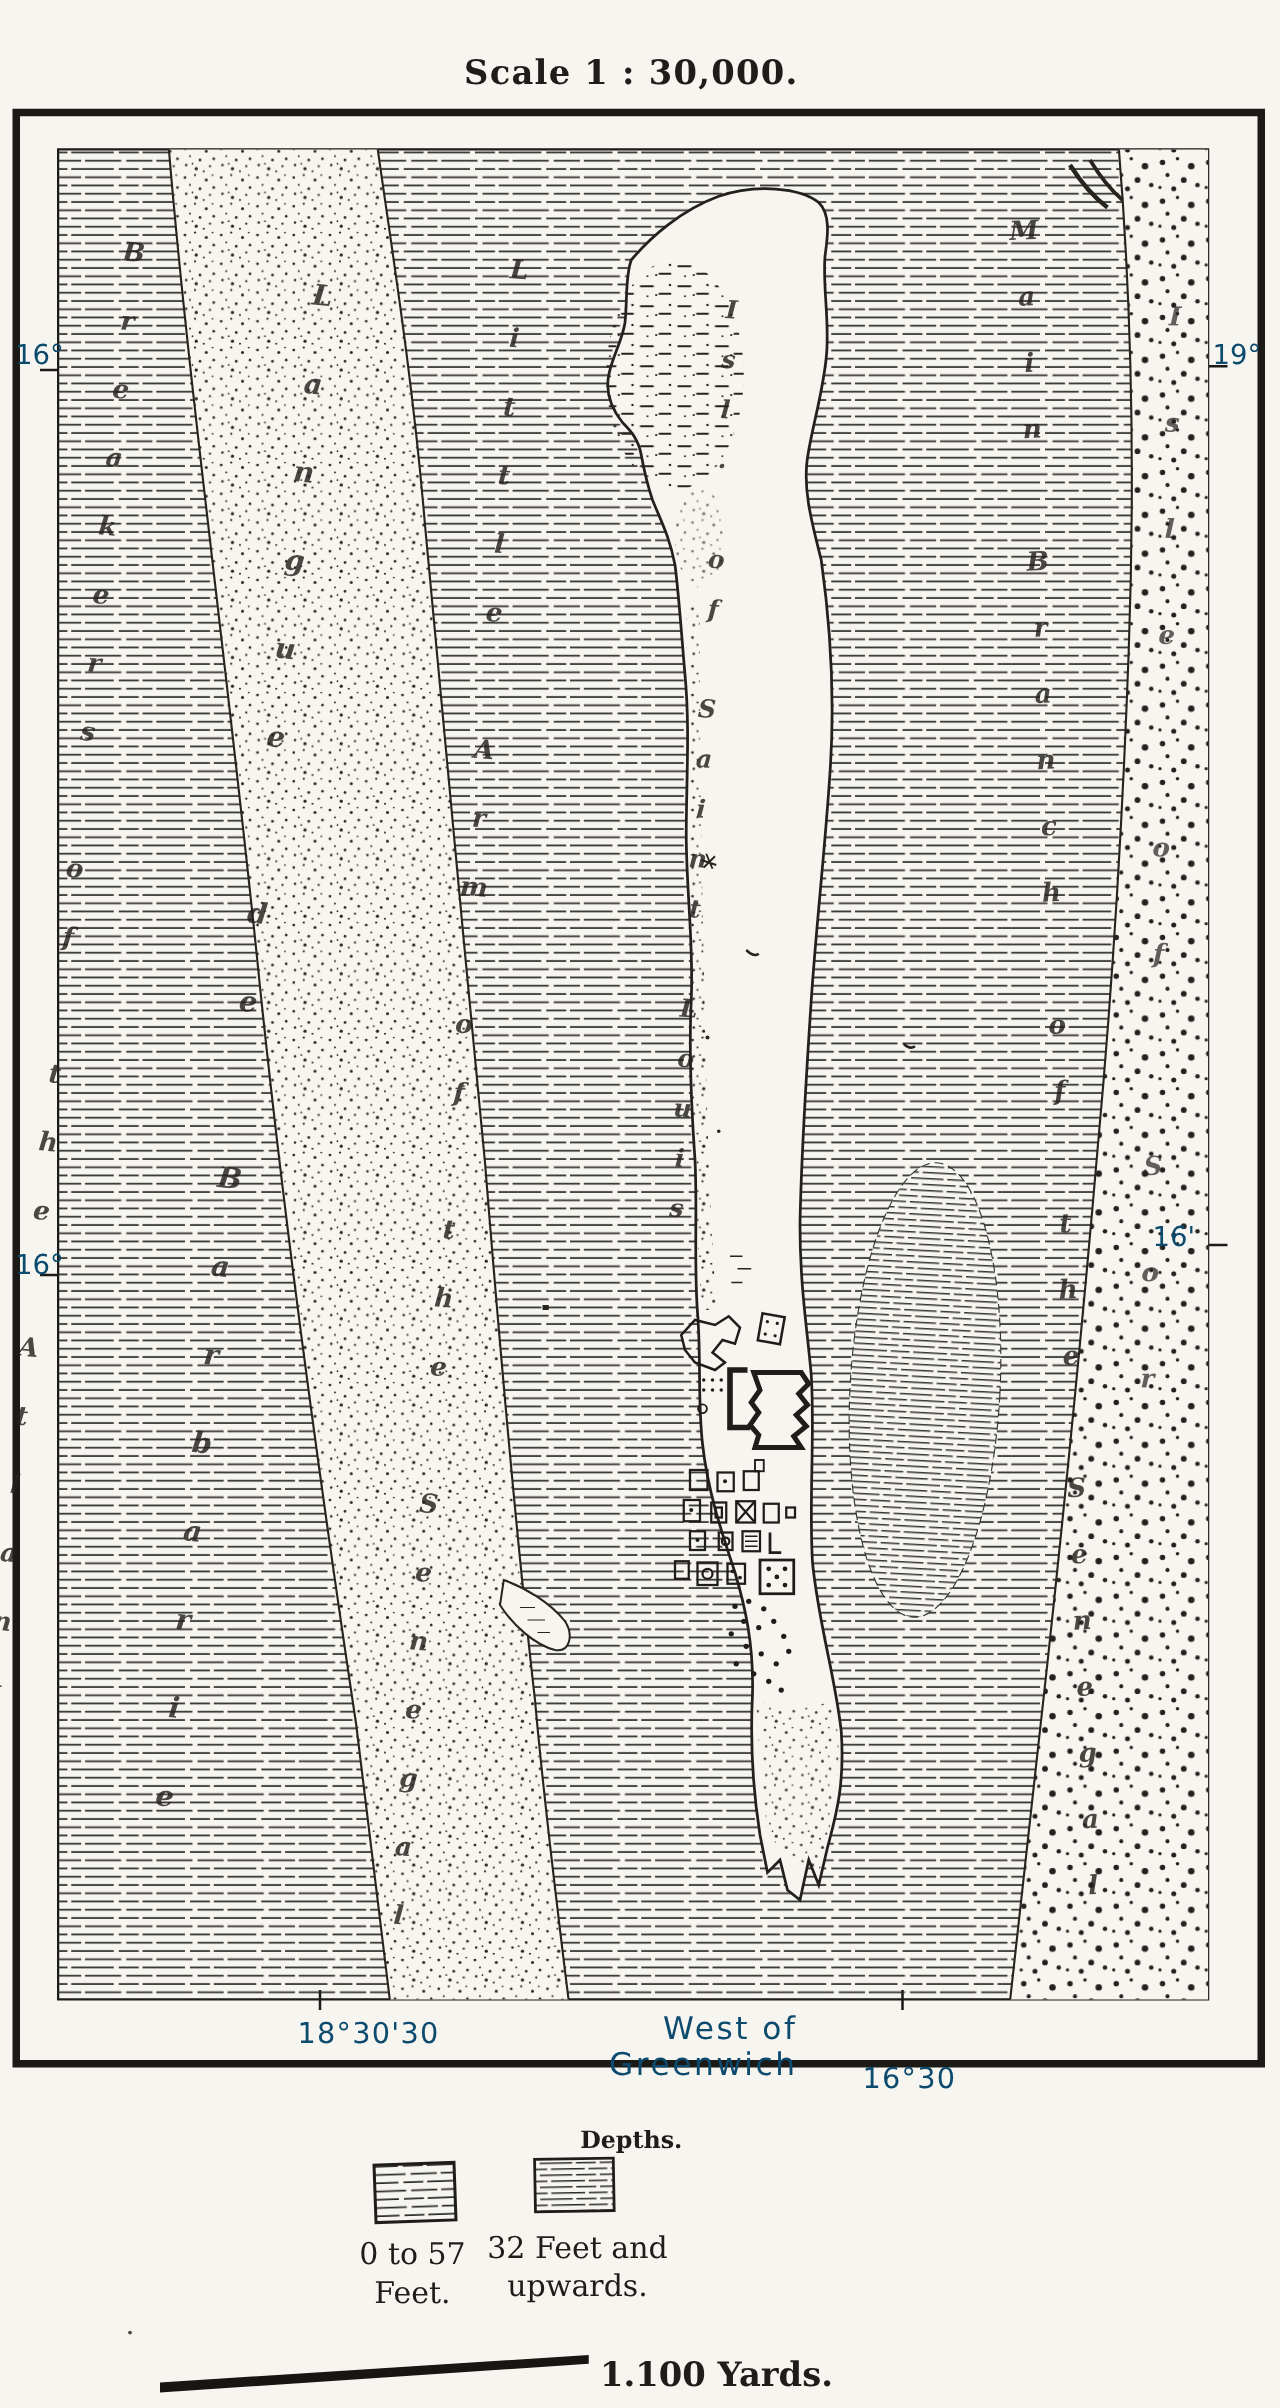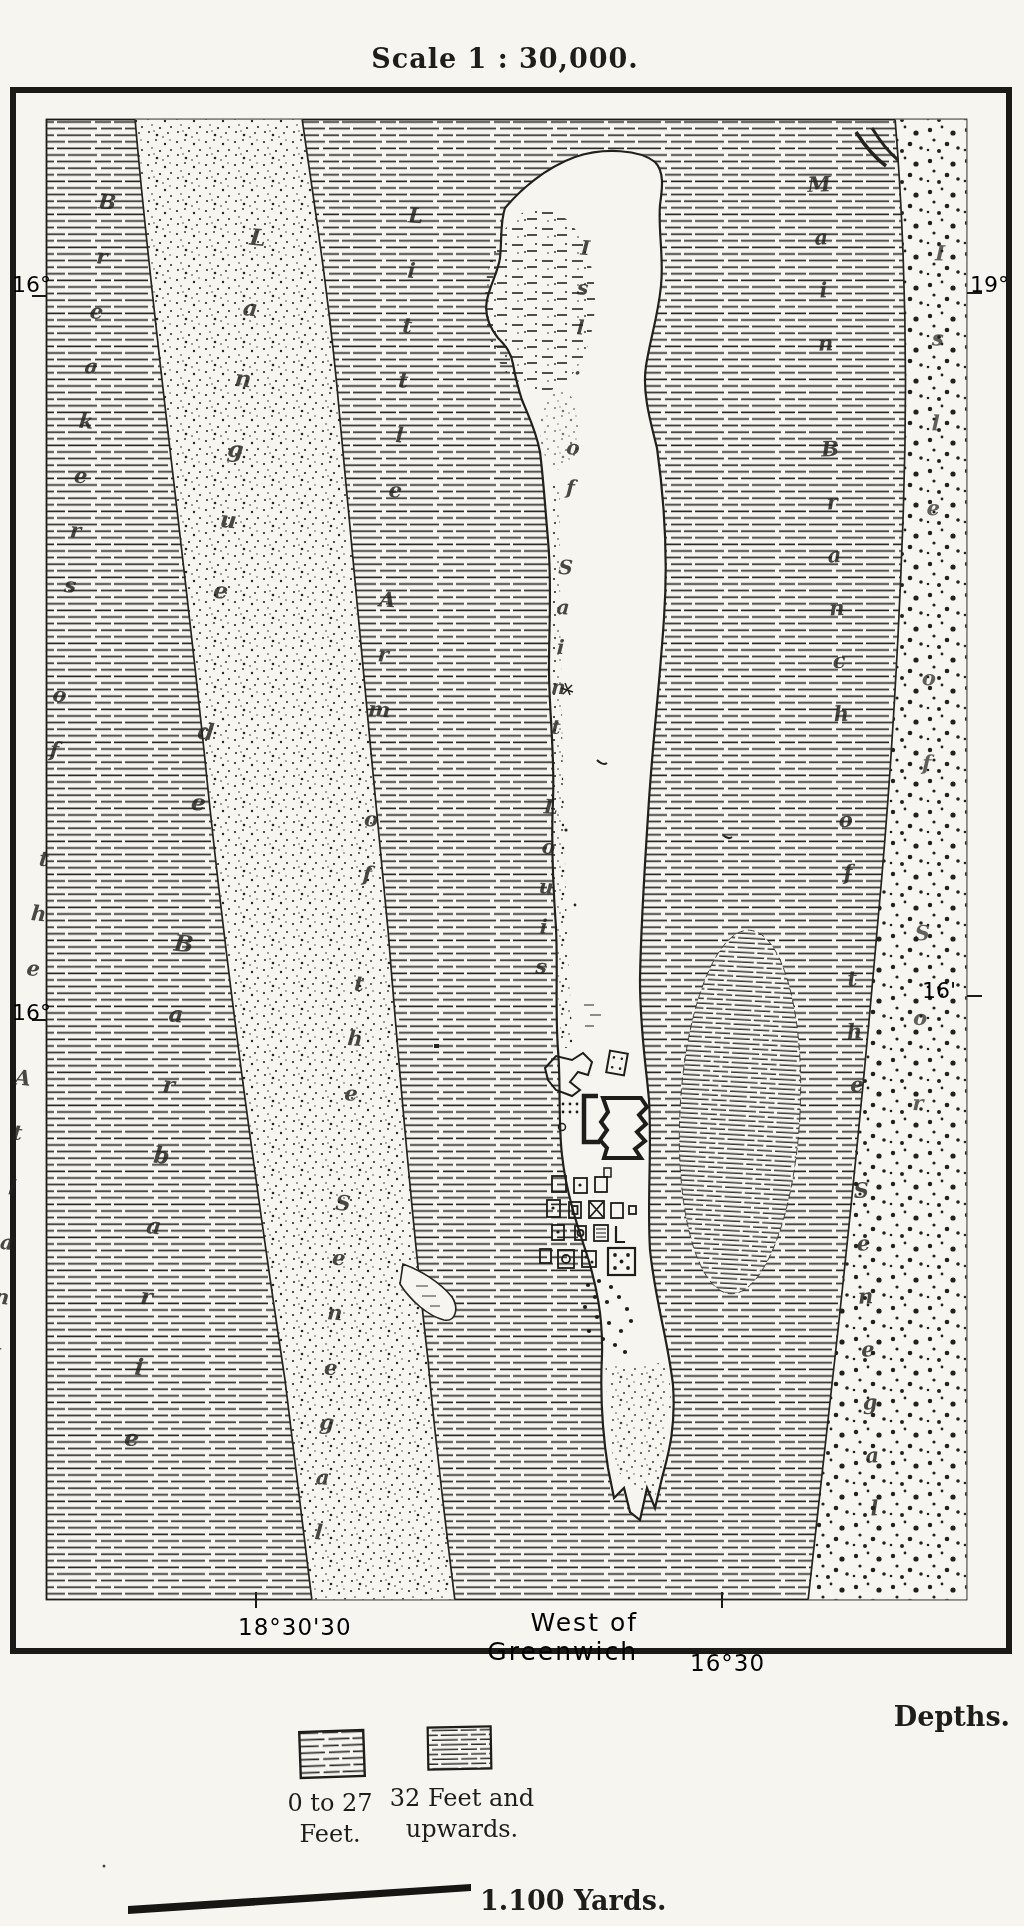--- a/index.html
+++ b/index.html
@@ -13,30 +13,30 @@
   .vlabel{position:absolute;writing-mode:vertical-lr;text-orientation:upright;
           font-family:"DejaVu Serif", serif;font-style:italic;font-weight:700;
           color:#23211d;opacity:.82;white-space:nowrap;transform-origin:top left;}
   #lbl-ocean      {left:96px; top:188px; font-size:21px;letter-spacing:30px;transform:rotate(5.5deg);}
   #lbl-sandspit   {left:246px;top:222px; font-size:23px;letter-spacing:44px;transform:rotate(6deg);}
   #lbl-littlearm  {left:404px;top:202px; font-size:21px;letter-spacing:30px;transform:rotate(4.2deg);}
   #lbl-island     {left:574px;top:235px; font-size:20px;letter-spacing:16px;transform:rotate(3.5deg);}
   #lbl-mainbranch {left:806px;top:172px; font-size:21px;letter-spacing:28px;transform:rotate(-2.4deg);}
   #lbl-eastbank   {left:928px;top:240px; font-size:21px;letter-spacing:60px;transform:rotate(1.5deg);opacity:.7;}
   
-  .edge{position:absolute;font-family:"DejaVu Sans", sans-serif;font-size:22px;color:#000000;}
+  .edge{position:absolute;font-family:"DejaVu Sans", sans-serif;font-size:22px;color:#0c4a6e;}
   #edge-left-top{left:12px;top:272px;}
   #edge-left-bottom{left:12px;top:1000px;}
   #edge-right-top{left:970px;top:272px;}
   #edge-right-bottom{left:922px;top:978px;text-align:center;}
   #edge-bottom-left{left:238px;top:1614px;font-size:23px;letter-spacing:1px;}
   #edge-bottom-center{left:388px;top:1608px;width:250px;text-align:right;font-size:25px;letter-spacing:2px;}
   #edge-bottom-right{left:690px;top:1650px;font-size:23px;letter-spacing:1px;}
   
-  #legend-title{left:0;top:1676px;width:1010px;text-align:right;font-size:27px;font-weight:700;}
+  #legend-title{left:0;top:1676px;width:1010px;text-align:center;font-size:19px;font-weight:700;}
   .leg-label{position:absolute;text-align:center;font-size:24px;line-height:31px;}
   #leg-label-1{left:240px;top:1788px;width:180px;}
   #leg-label-2{left:372px;top:1783px;width:180px;}
   #scalebar-label{left:480px;top:1860px;font-size:27px;font-weight:700;}
 </style>
 </head>
 <body>
 
 <svg class="art" width="1024" height="1926" viewBox="0 0 1024 1926">
   <defs>
@@ -270,20 +270,20 @@
 <span class="edge" id="edge-left-top">16°</span>
 <span class="edge" id="edge-left-bottom">16°</span>
 <span class="edge" id="edge-right-top">19°</span>
 <span class="edge" id="edge-right-bottom">16'</span>
 <span class="edge" id="edge-bottom-left">18°30'30</span>
 <span class="edge" id="edge-bottom-center">West of Greenwich</span>
 <span class="edge" id="edge-bottom-right">16°30</span>
 
 <div id="legend-title" class="abs serif">Depths.</div>
 <div id="leg-label-1" class="leg-label serif">
-  <div>0 to 27</div>
+  <div>0 to 57</div>
   <div>Feet.</div>
 </div>
 <div id="leg-label-2" class="leg-label serif">
   <div>32 Feet and</div>
   <div>upwards.</div>
 </div>
 <div id="scalebar-label" class="abs serif">1.100 Yards.</div>
 
 </body></html>

